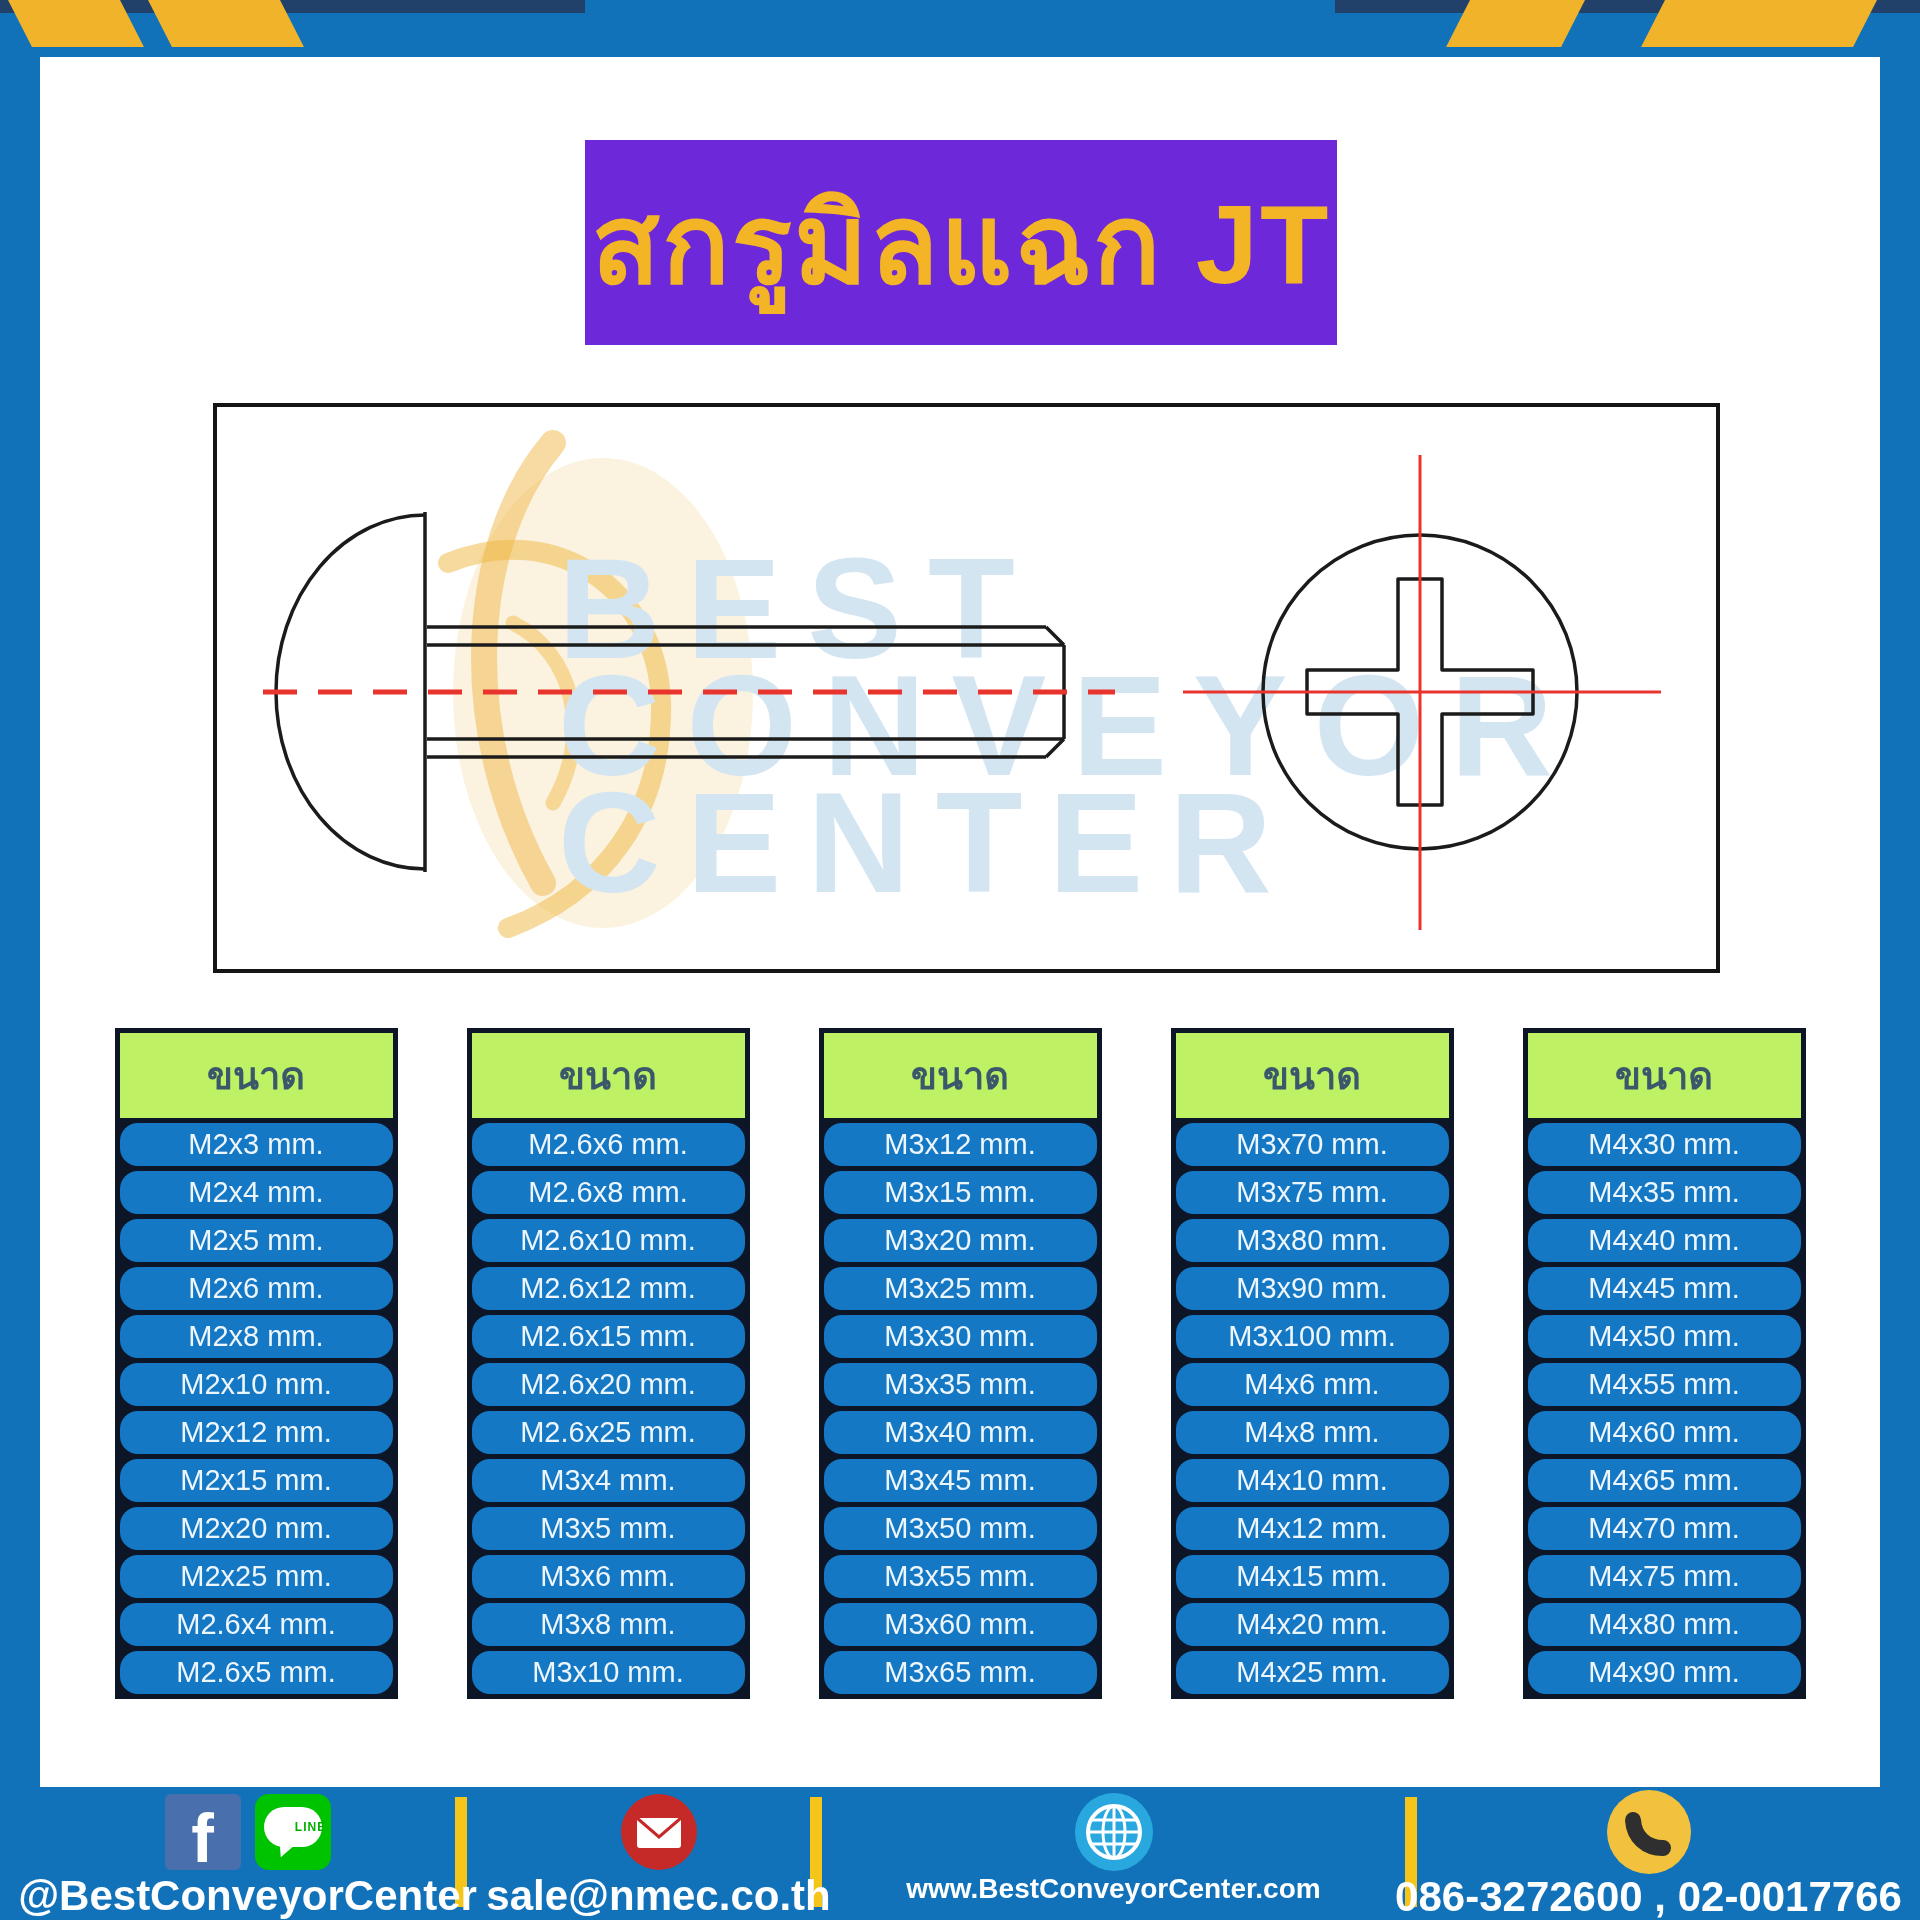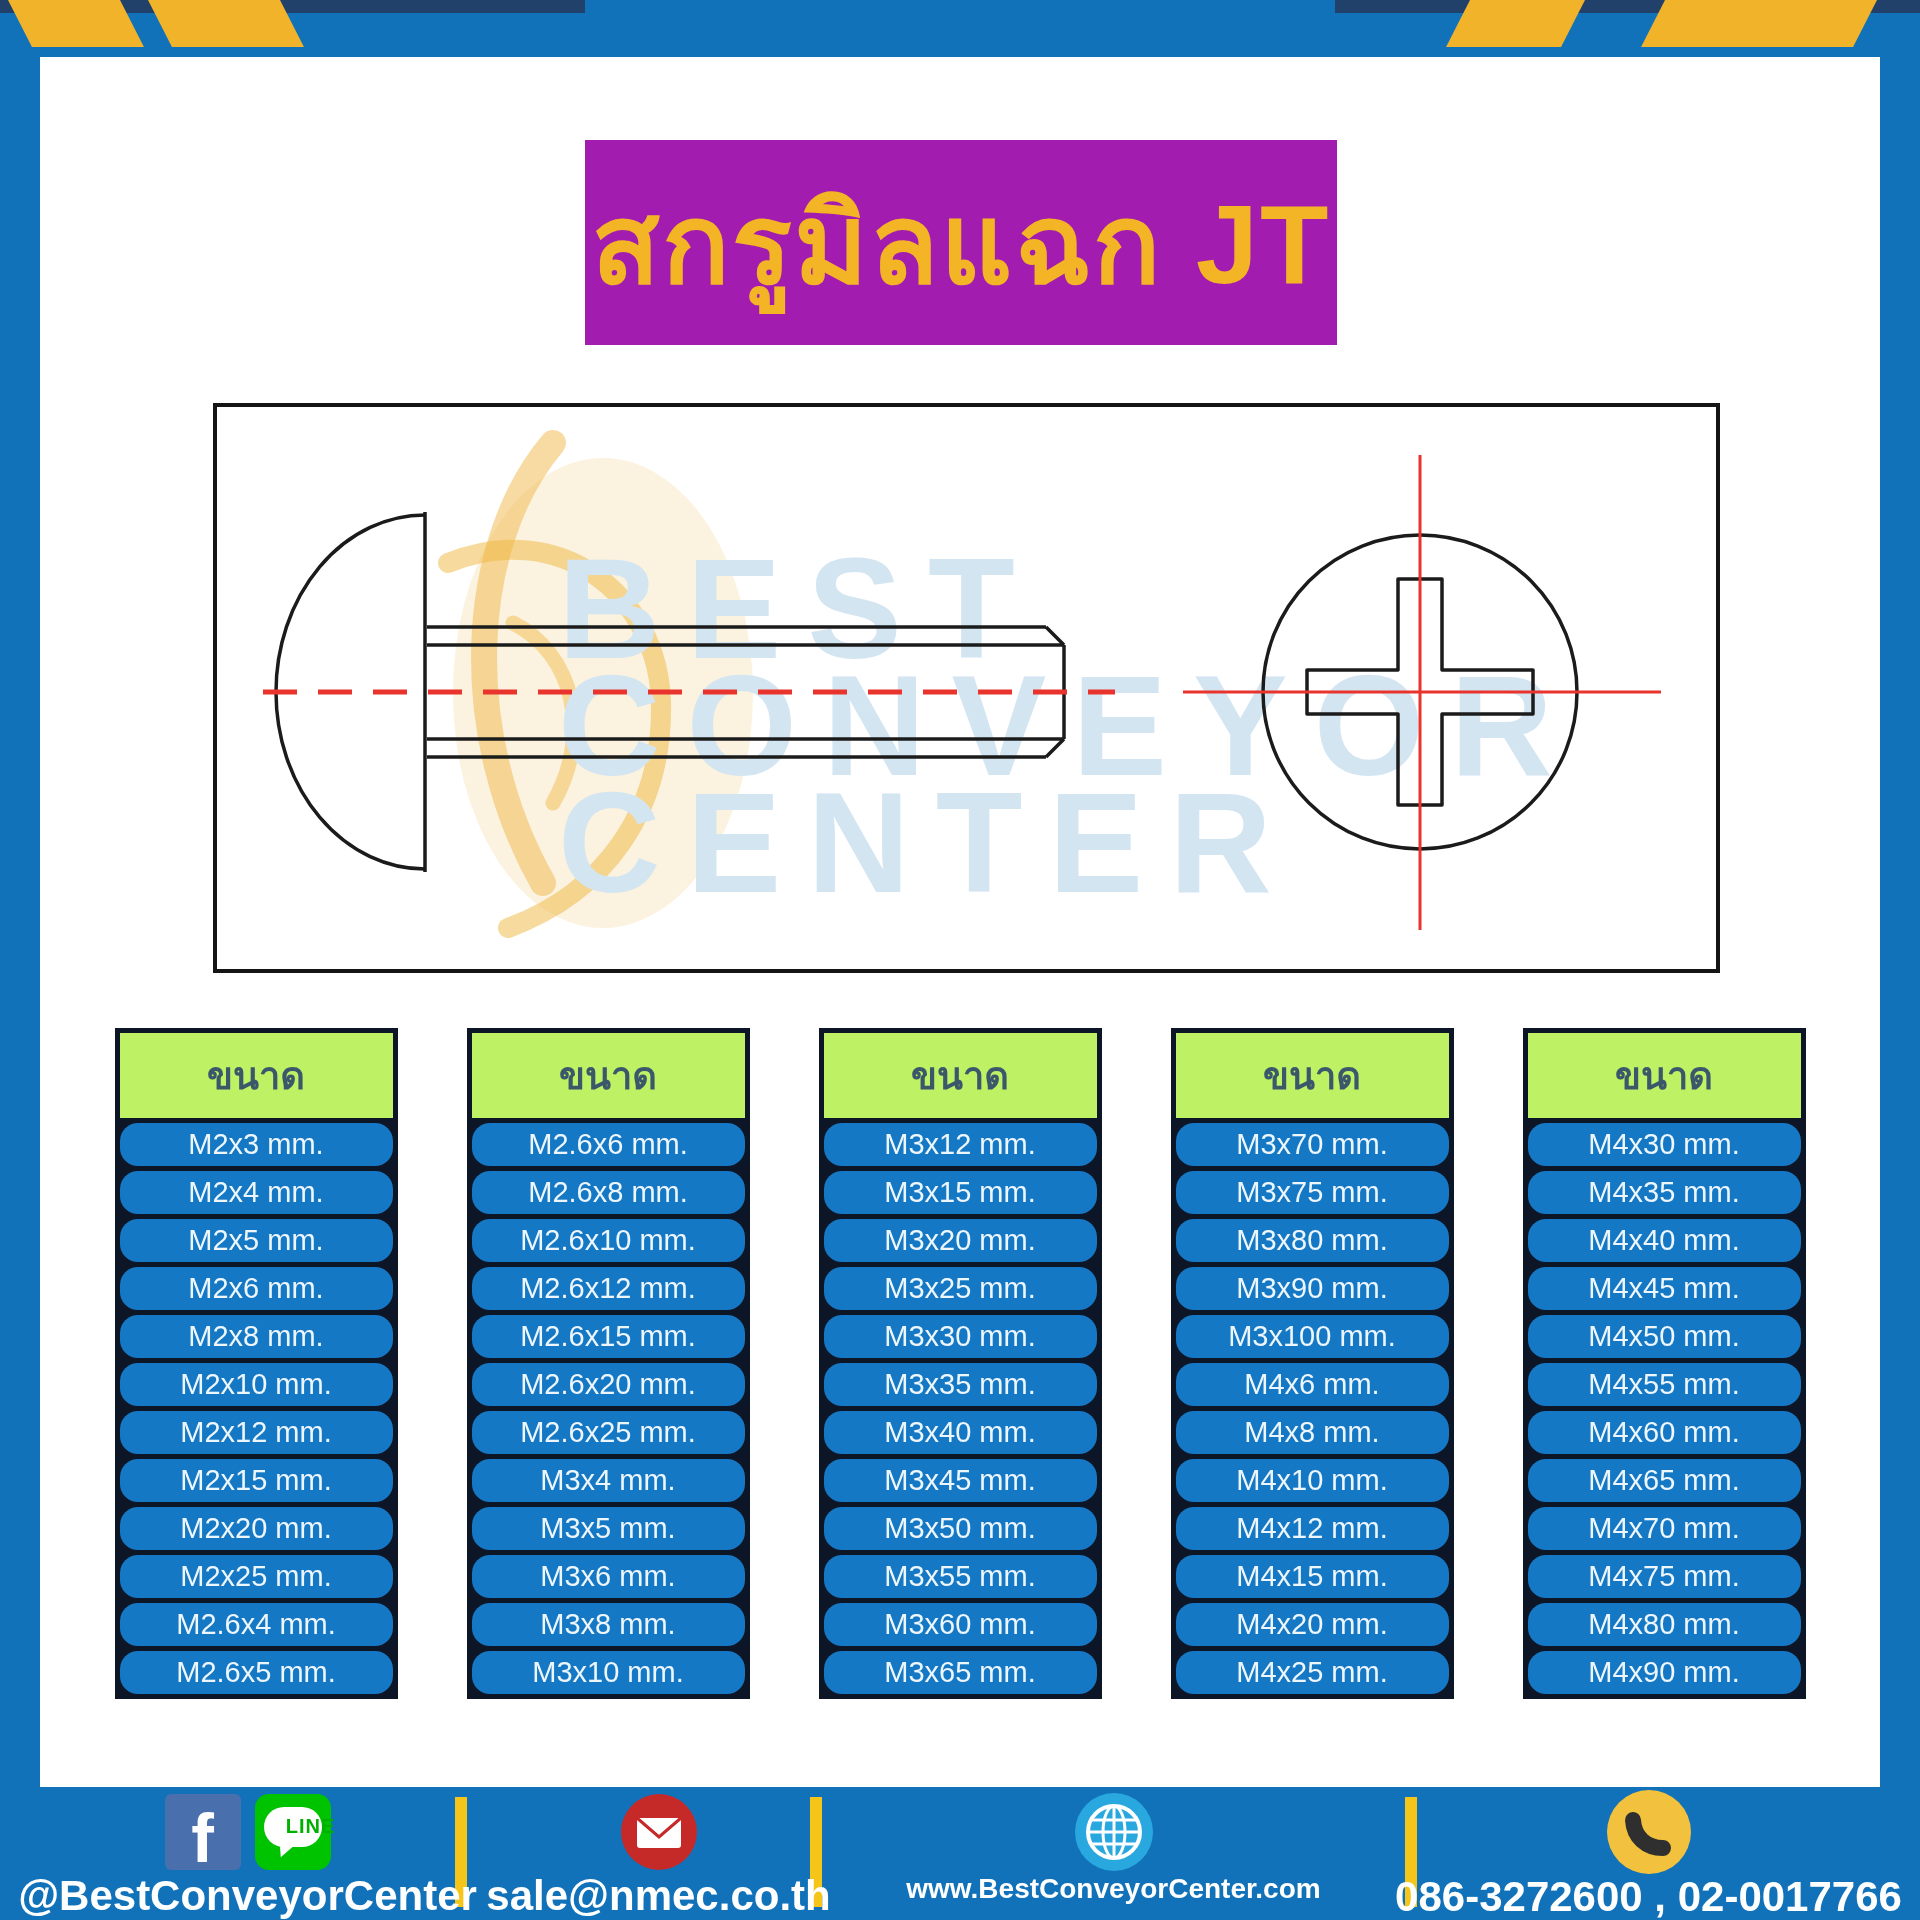--- a/index.html
+++ b/index.html
@@ -16,21 +16,21 @@
   .stripe { position:absolute; top:0; height:47px; background:#f0b32a; transform-origin:top left; }
   .stripe.l1 { left:8px;    width:112px; transform:skewX(27deg); }
   .stripe.l2 { left:148px;  width:132px; transform:skewX(27deg); }
   .stripe.r1 { left:1470px; width:115px; transform:skewX(-27deg); }
   .stripe.r2 { left:1665px; width:212px; transform:skewX(-27deg); }
   
   .card { position:absolute; left:40px; top:57px; width:1840px; height:1730px; background:#ffffff; }
   
   .title-box {
     position:absolute; left:585px; top:140px; width:752px; height:205px;
-    background:#a21caf; display:flex; align-items:center; justify-content:center;
+    background:#6d28d9; display:flex; align-items:center; justify-content:center;
   }
   .title-text { color:#f3b425; font-size:112px; font-weight:bold; letter-spacing:2px; }
   
   .drawing { position:absolute; left:213px; top:403px; }
   
   .tables {
     position:absolute; left:40px; top:1028px; width:1840px;
     display:flex; justify-content:center; gap:69px;
   }
   .size-table {
@@ -64,21 +64,21 @@
   .icon-fb {
     width:76px; height:76px; background:#4a6fad; border-radius:6px;
     color:#fff; font-weight:bold; font-size:68px; overflow:hidden;
     display:flex; align-items:flex-end; justify-content:center; line-height:0.92;
   }
   .icon-line { width:76px; height:76px; background:#00c300; border-radius:14px; position:relative; }
   .line-bubble {
     position:absolute; left:9px; top:13px; width:58px; height:40px; background:#fff;
     border-radius:20px; display:flex; align-items:center; justify-content:center;
   }
-  .line-word { color:#00b000; font-weight:bold; font-size:20px; letter-spacing:1px;margin-left:36px; }
+  .line-word { color:#00b000; font-weight:bold; font-size:12px; letter-spacing:1px;margin-left:36px; }
   .line-tail {
     position:absolute; left:22px; top:49px; width:0; height:0;
     border-left:6px solid transparent; border-right:9px solid transparent;
     border-top:15px solid #fff; transform:rotate(18deg);
   }
 </style>
 </head>
 <body>
 
 <div id="canvas">

